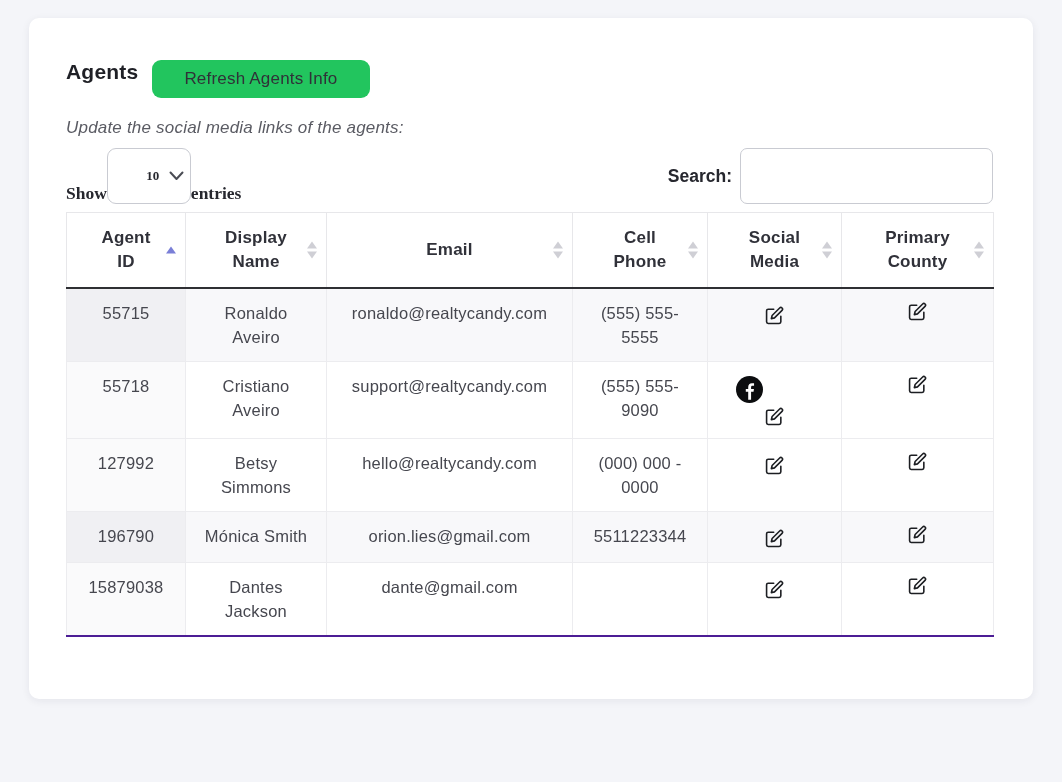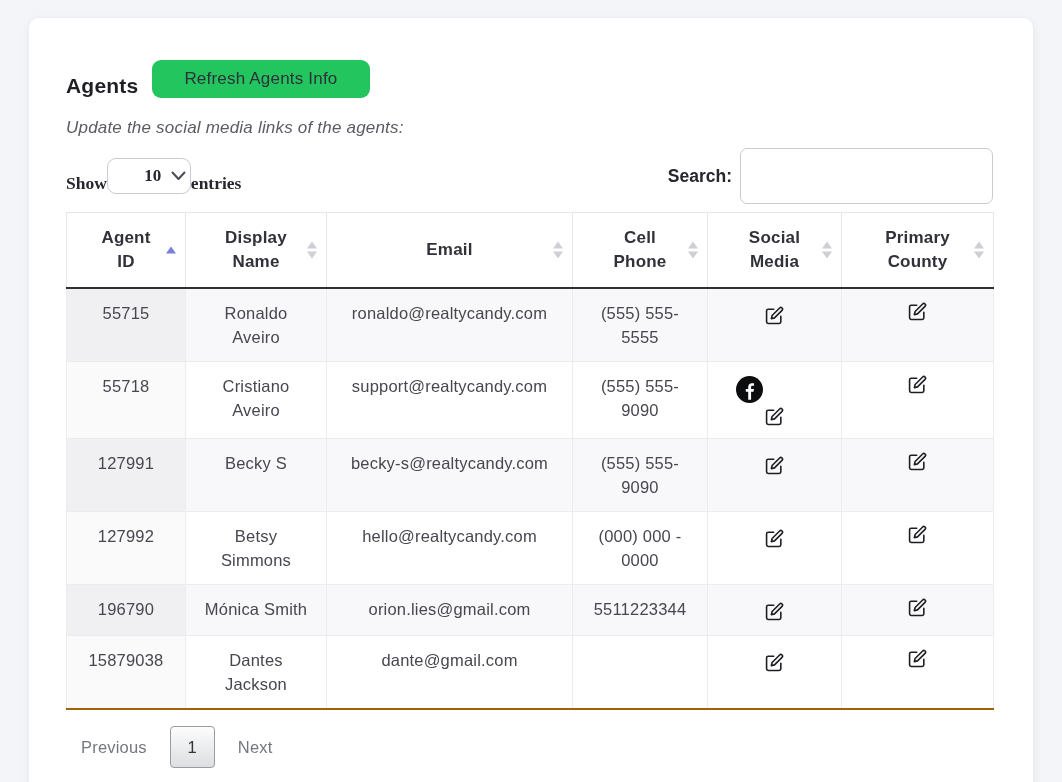--- a/index.html
+++ b/index.html
@@ -12,46 +12,46 @@
   }
   .card {
     width: 1004px;
     margin: 0 auto;
     background: #ffffff;
     border-radius: 10px;
     box-shadow: 0 2px 8px rgba(30,35,60,0.07);
     padding: 42px 40px 46px 37px;
   }
   
-  .card-header { display: flex; align-items: flex-end; gap: 14px; }
+  .card-header { display: flex; align-items: flex-start; gap: 14px; }
   .page-title { font-size: 21px; font-weight: bold; color: #1f2026; letter-spacing: .2px; }
   .refresh-btn {
     background: #22c55e; color: #303138; border: none; cursor: pointer;
     font-family: inherit; font-size: 17px; padding: 9px 32px; border-radius: 9px;
     letter-spacing: .2px;
   }
   .subtitle { margin-top: 20px; font-size: 17px; color: #5a5b63; letter-spacing: .2px; font-style: italic; }
   
   .controls { margin-top: 10px; display: flex; justify-content: space-between; align-items: center; }
   .length-wrap { display: flex; align-items: flex-end; font-size: 17.5px; font-weight: bold; color: #26272e; font-family: Liberation Serif, serif; }
   .entries-select {
-    width: 84px; height: 36px; border: 1px solid #c9cbd2; border-radius: 9px;
+    width: 84px; height: 56px; border: 1px solid #c9cbd2; border-radius: 9px;
     display: flex; align-items: center; justify-content: center; gap: 10px;
-    font-size: 17px; font-weight: bold; color: #26272e; background: #fff; cursor: pointer; padding-left: 33px;
+    font-size: 13px; font-weight: bold; color: #26272e; background: #fff; cursor: pointer; padding-left: 33px;
   }
   .search-wrap { display: flex; align-items: center; gap: 8px; }
   .search-label { font-size: 17.5px; font-weight: bold; color: #26272e; margin-left: 20px; }
   .search-input {
     width: 253px; height: 56px; border: 1px solid #c9cbd2; border-radius: 7px;
     font-family: inherit; font-size: 17px; padding: 0 12px; color: #36373d; background: #fff;
   }
   
   table.agents {
     margin-top: 8px; border-collapse: collapse; table-layout: fixed; width: 927px;
-    border-bottom: 2px solid #a16207;
+    border-bottom: 2px solid #4c1d95;
   }
   .col-0 { width: 119px; } .col-1 { width: 141px; } .col-2 { width: 246px; }
   .col-3 { width: 135px; } .col-4 { width: 134px; } .col-5 { width: 152px; }
   th {
     position: relative; vertical-align: middle; text-align: center;
     font-size: 17px; font-weight: bold; color: #303139; letter-spacing: .2px;
     padding: 13px 26px; line-height: 24px; height: 74px;
     border: 1px solid #e7e7ea; border-bottom: 2px solid #2e2f33;
     cursor: pointer; background: #fff;
   }
@@ -224,45 +224,20 @@
     </td>
     <td class="col-5 icon-cell">
       <button class="icon-btn">
         <svg width="19" height="19" viewBox="0 0 24 24" fill="none" stroke="#1c1e22" stroke-width="2" stroke-linecap="round" stroke-linejoin="round">
           <path d="M11 4H4a2 2 0 0 0-2 2v14a2 2 0 0 0 2 2h14a2 2 0 0 0 2-2v-7"></path>
           <path d="M18.5 2.5a2.121 2.121 0 0 1 3 3L12 15l-4 1 1-4 9.5-9.5z"></path>
         </svg>
       </button>
     </td>
   </tr>
-        <tr class="odd">
-    <td class="col-0 cell-id">127991</td>
-    <td class="col-1">Becky S</td>
-    <td class="col-2">becky-s@realtycandy.com</td>
-    <td class="col-3">(555) 555-9090</td>
-    <td class="col-4 icon-cell">
-
-      <div class="edit-wrap">
-        <button class="icon-btn">
-          <svg width="19" height="19" viewBox="0 0 24 24" fill="none" stroke="#1c1e22" stroke-width="2" stroke-linecap="round" stroke-linejoin="round">
-            <path d="M11 4H4a2 2 0 0 0-2 2v14a2 2 0 0 0 2 2h14a2 2 0 0 0 2-2v-7"></path>
-            <path d="M18.5 2.5a2.121 2.121 0 0 1 3 3L12 15l-4 1 1-4 9.5-9.5z"></path>
-          </svg>
-        </button>
-      </div>
-    </td>
-    <td class="col-5 icon-cell">
-      <button class="icon-btn">
-        <svg width="19" height="19" viewBox="0 0 24 24" fill="none" stroke="#1c1e22" stroke-width="2" stroke-linecap="round" stroke-linejoin="round">
-          <path d="M11 4H4a2 2 0 0 0-2 2v14a2 2 0 0 0 2 2h14a2 2 0 0 0 2-2v-7"></path>
-          <path d="M18.5 2.5a2.121 2.121 0 0 1 3 3L12 15l-4 1 1-4 9.5-9.5z"></path>
-        </svg>
-      </button>
-    </td>
-  </tr>
         <tr class="even">
     <td class="col-0 cell-id">127992</td>
     <td class="col-1">Betsy Simmons</td>
     <td class="col-2">hello@realtycandy.com</td>
     <td class="col-3">(000) 000 - 0000</td>
     <td class="col-4 icon-cell">
 
       <div class="edit-wrap">
         <button class="icon-btn">
           <svg width="19" height="19" viewBox="0 0 24 24" fill="none" stroke="#1c1e22" stroke-width="2" stroke-linecap="round" stroke-linejoin="round">
@@ -328,20 +303,15 @@
           <path d="M11 4H4a2 2 0 0 0-2 2v14a2 2 0 0 0 2 2h14a2 2 0 0 0 2-2v-7"></path>
           <path d="M18.5 2.5a2.121 2.121 0 0 1 3 3L12 15l-4 1 1-4 9.5-9.5z"></path>
         </svg>
       </button>
     </td>
   </tr>
       </tbody>
   </table>
 
   <div class="table-footer">
-    <div class="paginate">
-      <button class="page-btn">Previous</button>
-      <button class="page-btn current">1</button>
-      <button class="page-btn enabled">Next</button>
-    </div>
   </div>
 
 </div>
 
 </body></html>

